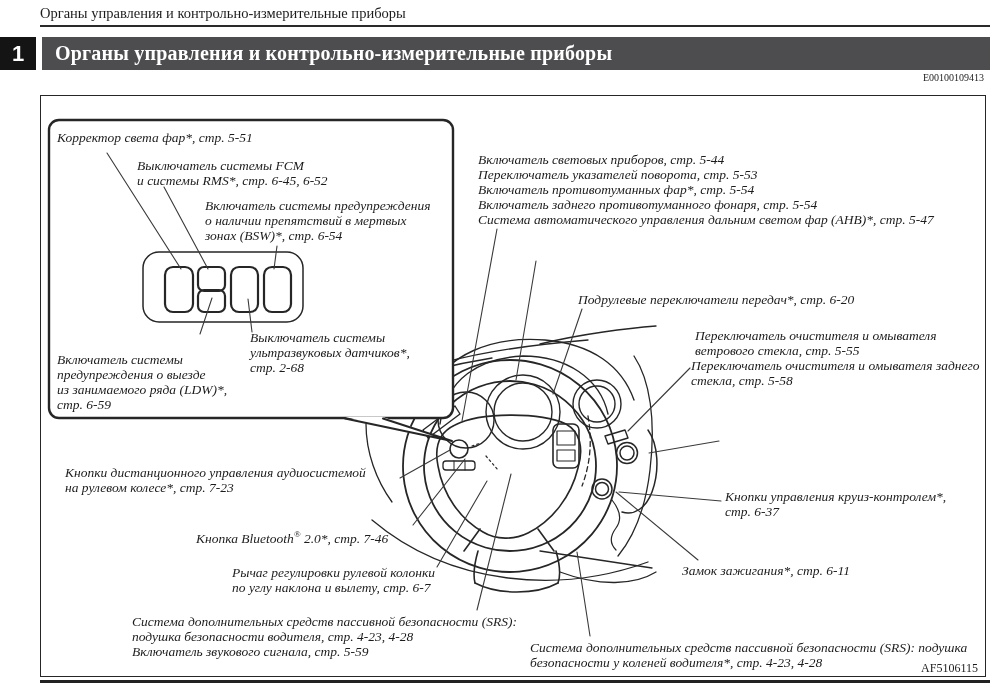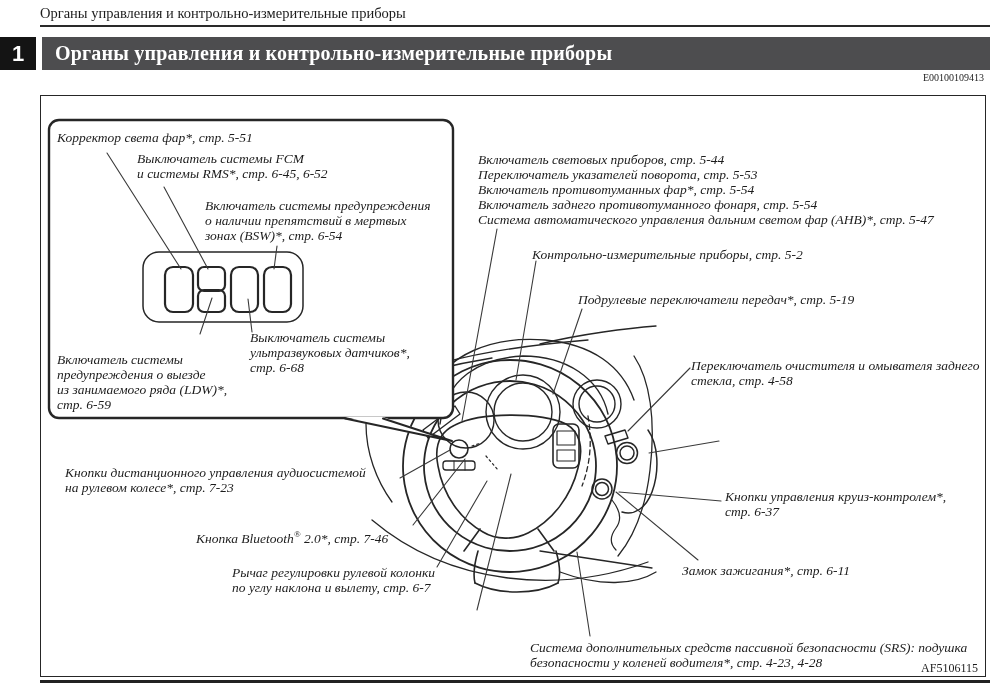--- a/index.html
+++ b/index.html
@@ -127,48 +127,52 @@
         <line x1="590" y1="636" x2="577" y2="552"></line>
         <line x1="477" y1="610" x2="511" y2="474"></line>
         <line x1="400" y1="478" x2="450" y2="450"></line>
         <line x1="413" y1="525" x2="465" y2="459"></line>
         <line x1="437" y1="567" x2="487" y2="481"></line>
       </g>
     </g>
   </svg>
 
   <div class="label" style="left:57px;top:130px">Корректор света фар*, стр. 5-51</div>
-  <div class="label" style="left:137px;top:151px">Выключатель системы FCM
+  <div class="label" style="left:137px;top:158px">Выключатель системы FCM
 и системы RMS*, стр. 6-45, 6-52</div>
   <div class="label" style="left:205px;top:198px">Включатель системы предупреждения
 о наличии препятствий в мертвых
 зонах (BSW)*, стр. 6-54</div>
   <div class="label" style="left:57px;top:352px">Включатель системы
 предупреждения о выезде
 из занимаемого ряда (LDW)*,
 стр. 6-59</div>
   <div class="label" style="left:250px;top:330px">Выключатель системы
 ультразвуковых датчиков*,
-стр. 6-68</div>
+стр. 2-68</div>
 
   <div class="label" style="left:478px;top:152px">Включатель световых приборов, стр. 5-44
 Переключатель указателей поворота, стр. 5-53
 Включатель противотуманных фар*, стр. 5-54
 Включатель заднего противотуманного фонаря, стр. 5-54
 Система автоматического управления дальним светом фар (AHB)*, стр. 5-47</div>
-  <div class="label" style="left:532px;top:247px">Контрольно-измерительные приборы, стр. 5-2</div>
-  <div class="label" style="left:578px;top:292px">Подрулевые переключатели передач*, стр. 5-19</div>
+  <div class="label" style="left:578px;top:292px">Подрулевые переключатели передач*, стр. 6-20</div>
+  <div class="label" style="left:695px;top:328px">Переключатель очистителя и омывателя
+ветрового стекла, стр. 5-55</div>
   <div class="label" style="left:691px;top:358px">Переключатель очистителя и омывателя заднего
-стекла, стр. 4-58</div>
+стекла, стр. 5-58</div>
   <div class="label" style="left:725px;top:489px">Кнопки управления круиз-контролем*,
 стр. 6-37</div>
   <div class="label" style="left:682px;top:563px">Замок зажигания*, стр. 6-11</div>
   <div class="label" style="left:65px;top:465px">Кнопки дистанционного управления аудиосистемой
 на рулевом колесе*, стр. 7-23</div>
   <div class="label" style="left:196px;top:527px"><span>Кнопка Bluetooth</span><span class="sup">®</span><span> 2.0*, стр. 7-46</span></div>
   <div class="label" style="left:232px;top:565px">Рычаг регулировки рулевой колонки
 по углу наклона и вылету, стр. 6-7</div>
+  <div class="label" style="left:132px;top:614px">Система дополнительных средств пассивной безопасности (SRS):
+подушка безопасности водителя, стр. 4-23, 4-28
+Включатель звукового сигнала, стр. 5-59</div>
   <div class="label" style="left:530px;top:640px">Система дополнительных средств пассивной безопасности (SRS): подушка
 безопасности у коленей водителя*, стр. 4-23, 4-28</div>
 
   <div class="figure-code">AF5106115</div>
   <div class="bottom-rule"></div>
 </div>
 
 </body></html>

